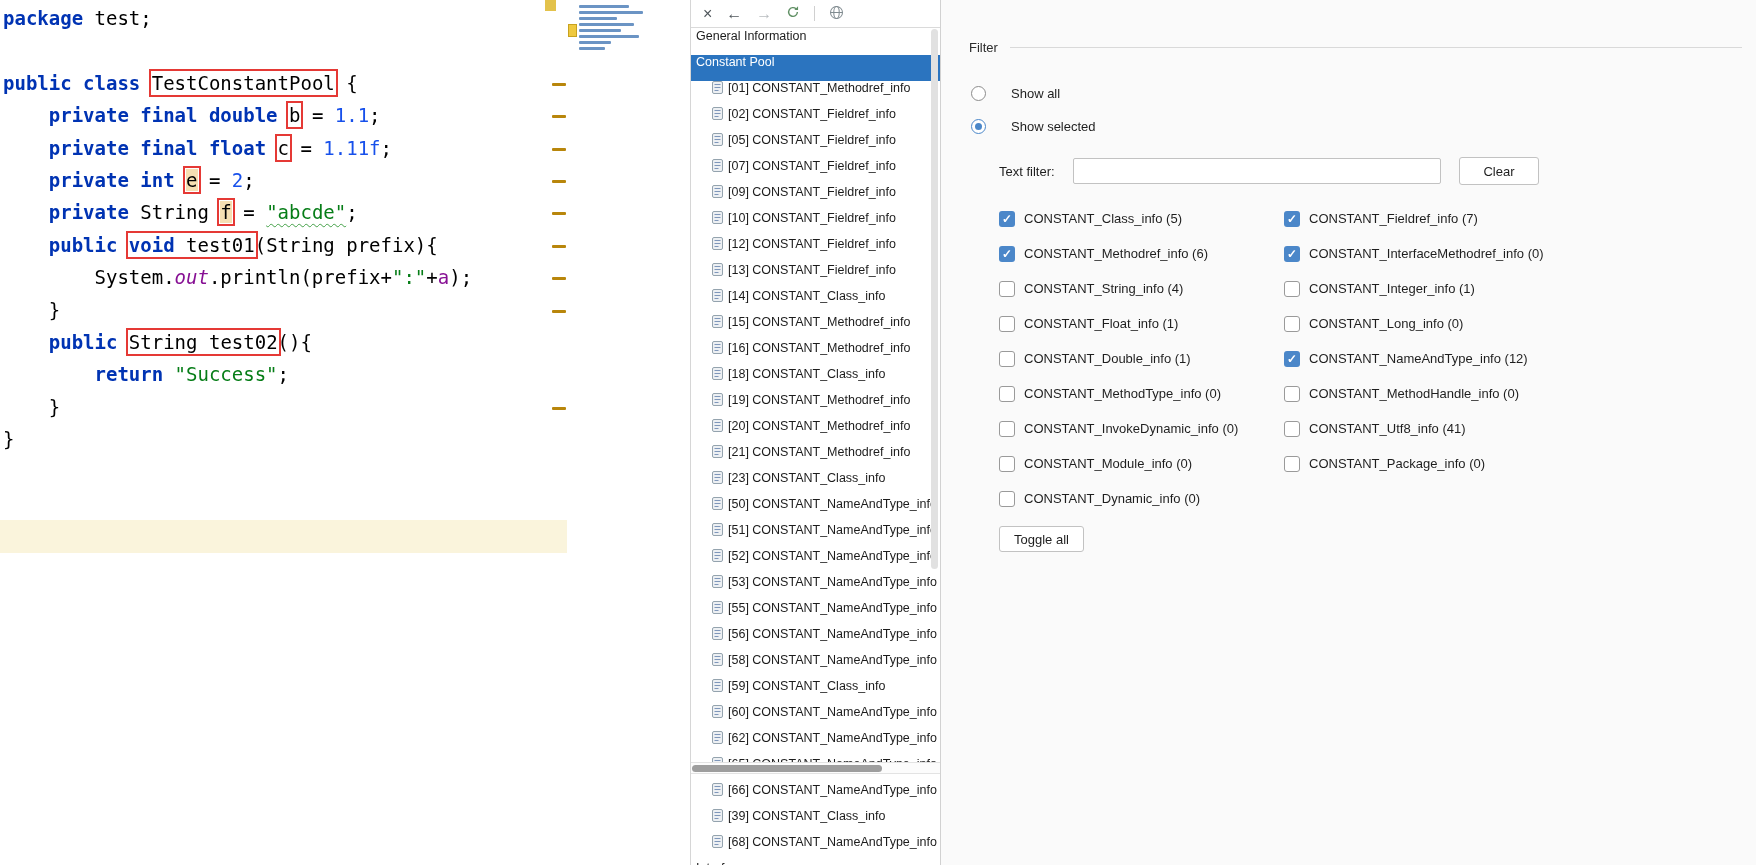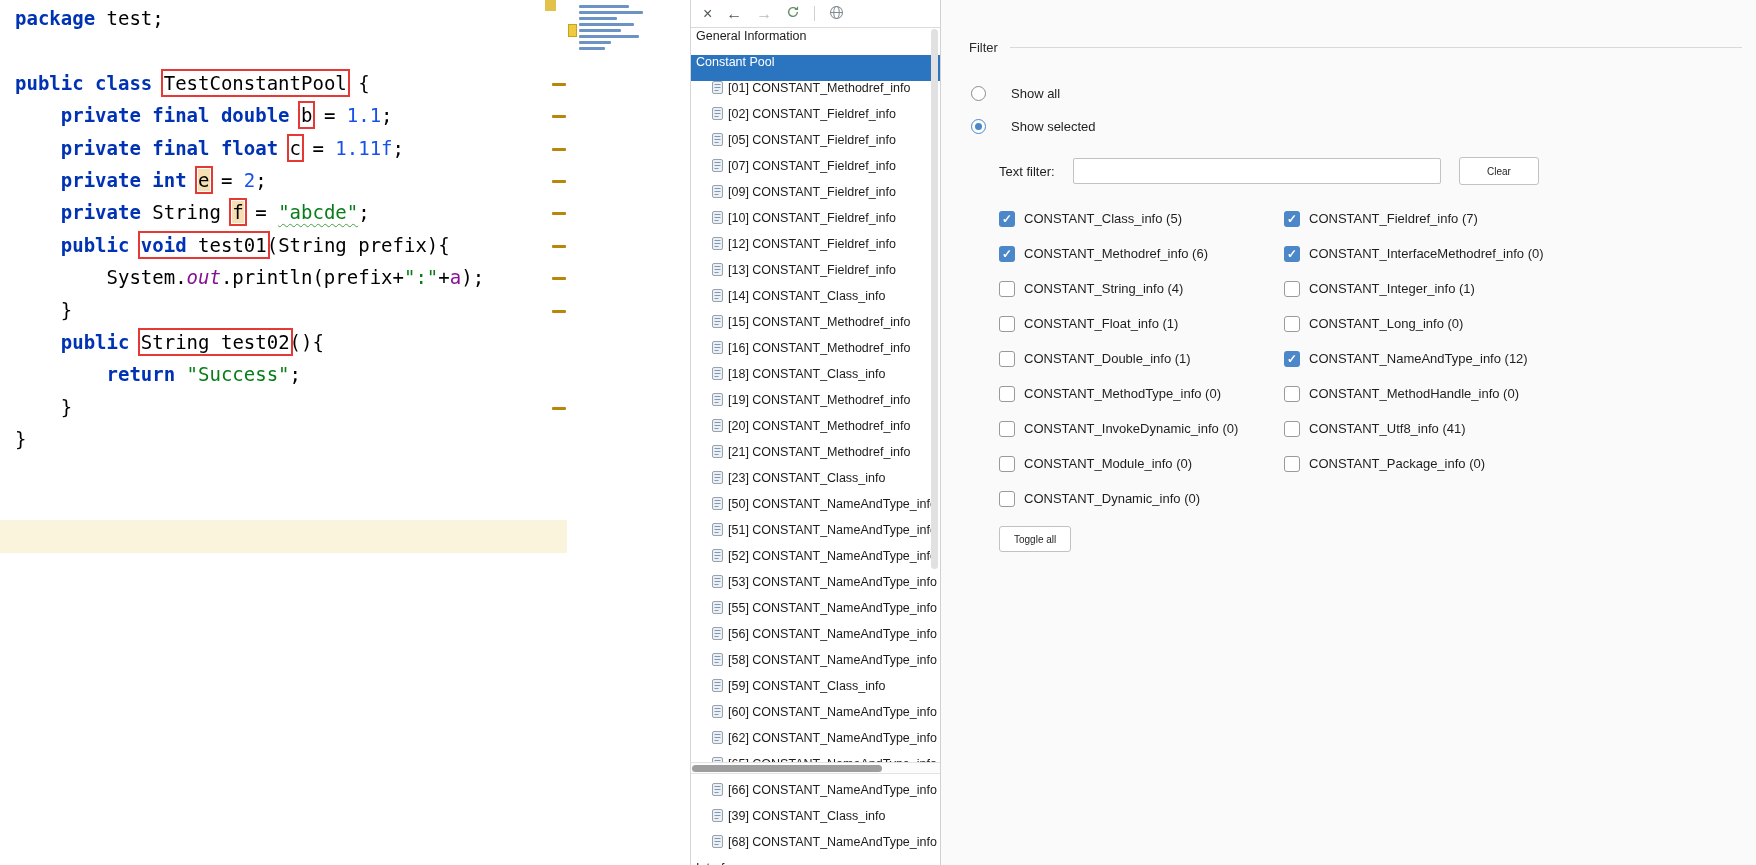--- a/index.html
+++ b/index.html
@@ -2,21 +2,21 @@
 <html><head>
 <meta charset="utf-8">
 <style>
   * { margin:0; padding:0; box-sizing:border-box; }
   html,body { background:#fff; }
   body { font-family:"Liberation Sans", sans-serif; }
   #app { position:relative; width:1756px; height:865px; background:#fff; overflow:hidden; }
 
   
   #current-line { position:absolute; left:0; top:520px; width:567px; height:33px; background:#FAF4DC; }
-  #editor { position:absolute; left:12px; top:0; width:545px; height:865px; overflow:hidden; }
+  #editor { position:absolute; left:0; top:0; width:545px; height:865px; overflow:hidden; }
   #code { position:absolute; left:3px; top:2px; font-family:"DejaVu Sans Mono", monospace; font-size:19px; line-height:32.4px; color:#000; }
   .code-line { height:32.4px; white-space:pre; }
   .tk-kw  { color:#0033B3; font-weight:bold; }
   .tk-pl  { color:#000000; }
   .tk-num { color:#1750EB; }
   .tk-str { color:#067D17; }
   .tk-gray{ color:#000000; }
   .tk-fld { color:#871094; }
   .tk-fldit { color:#871094; font-style:italic; }
   .tk-sq { text-decoration:underline; text-decoration-style:wavy; text-decoration-color:#43A047; text-decoration-thickness:1px; text-underline-offset:4px; }
@@ -56,21 +56,21 @@
   .f-rule { flex:1; height:1px; background:#D9D9D9; }
   #radio-group { position:absolute; left:30px; top:86px; }
   .f-radio-row { display:flex; align-items:center; gap:25px; margin-bottom:18px; height:15px; }
   .radio { width:15px; height:15px; border-radius:50%; position:relative; flex:0 0 auto; }
   .radio.off { border:1px solid #8C8C8C; background:#fff; }
   .radio.on { border:1px solid #4B87C9; background:#fff; }
   .radio.on::after { content:""; position:absolute; inset:3px; border-radius:50%; background:#4B87C9; }
   .f-label { font-size:13px; color:#1E1E1E; }
   .tf-label { position:absolute; left:58px; top:164px; font-size:13px; color:#1E1E1E; }
   #text-filter-input { position:absolute; left:132px; top:158px; width:368px; height:26px; border:1px solid #C2C2C2; border-radius:2px; background:#fff; padding:0 6px; font-size:13px; font-family:"Liberation Sans",sans-serif; }
-  button { font-family:"Liberation Sans",sans-serif; font-size:10px; color:#1E1E1E; background:#FFF; border:1px solid #C2C2C2; border-radius:3px; cursor:default; }
+  button { font-family:"Liberation Sans",sans-serif; font-size:13px; color:#1E1E1E; background:#FFF; border:1px solid #C2C2C2; border-radius:3px; cursor:default; }
   #clear-btn { position:absolute; left:518px; top:157px; width:80px; height:28px; }
   .cb-col { position:absolute; top:210px; }
   #cb-col-1 { left:58px; }
   #cb-col-2 { left:343px; }
   .cb-row { display:flex; align-items:center; margin-bottom:18px; height:17px; }
   .cbox { width:16px; height:16px; border-radius:3px; flex:0 0 auto; display:flex; align-items:center; justify-content:center; margin-right:9px; }
   .cbox.on { background:#4B87C9; color:#fff; font-size:12px; font-weight:bold; line-height:16px; }
   .cbox.off { background:#fff; border:1px solid #9A9A9A; }
   #toggle-all-btn { position:absolute; left:58px; top:526px; height:26px; padding:0 14px; }
 </style>

